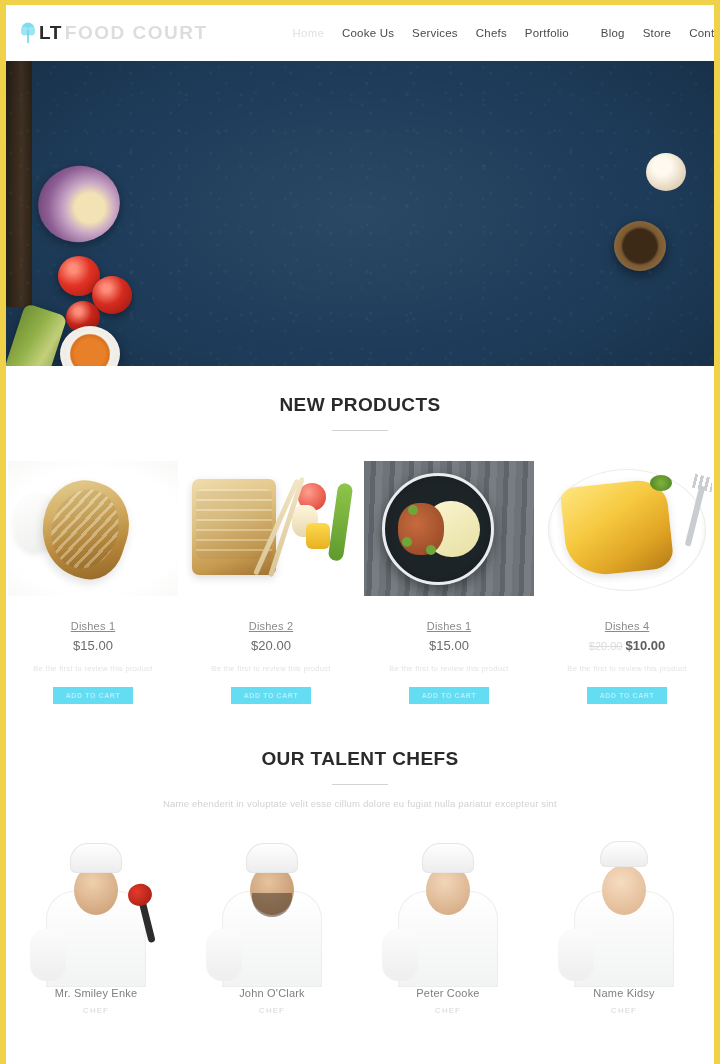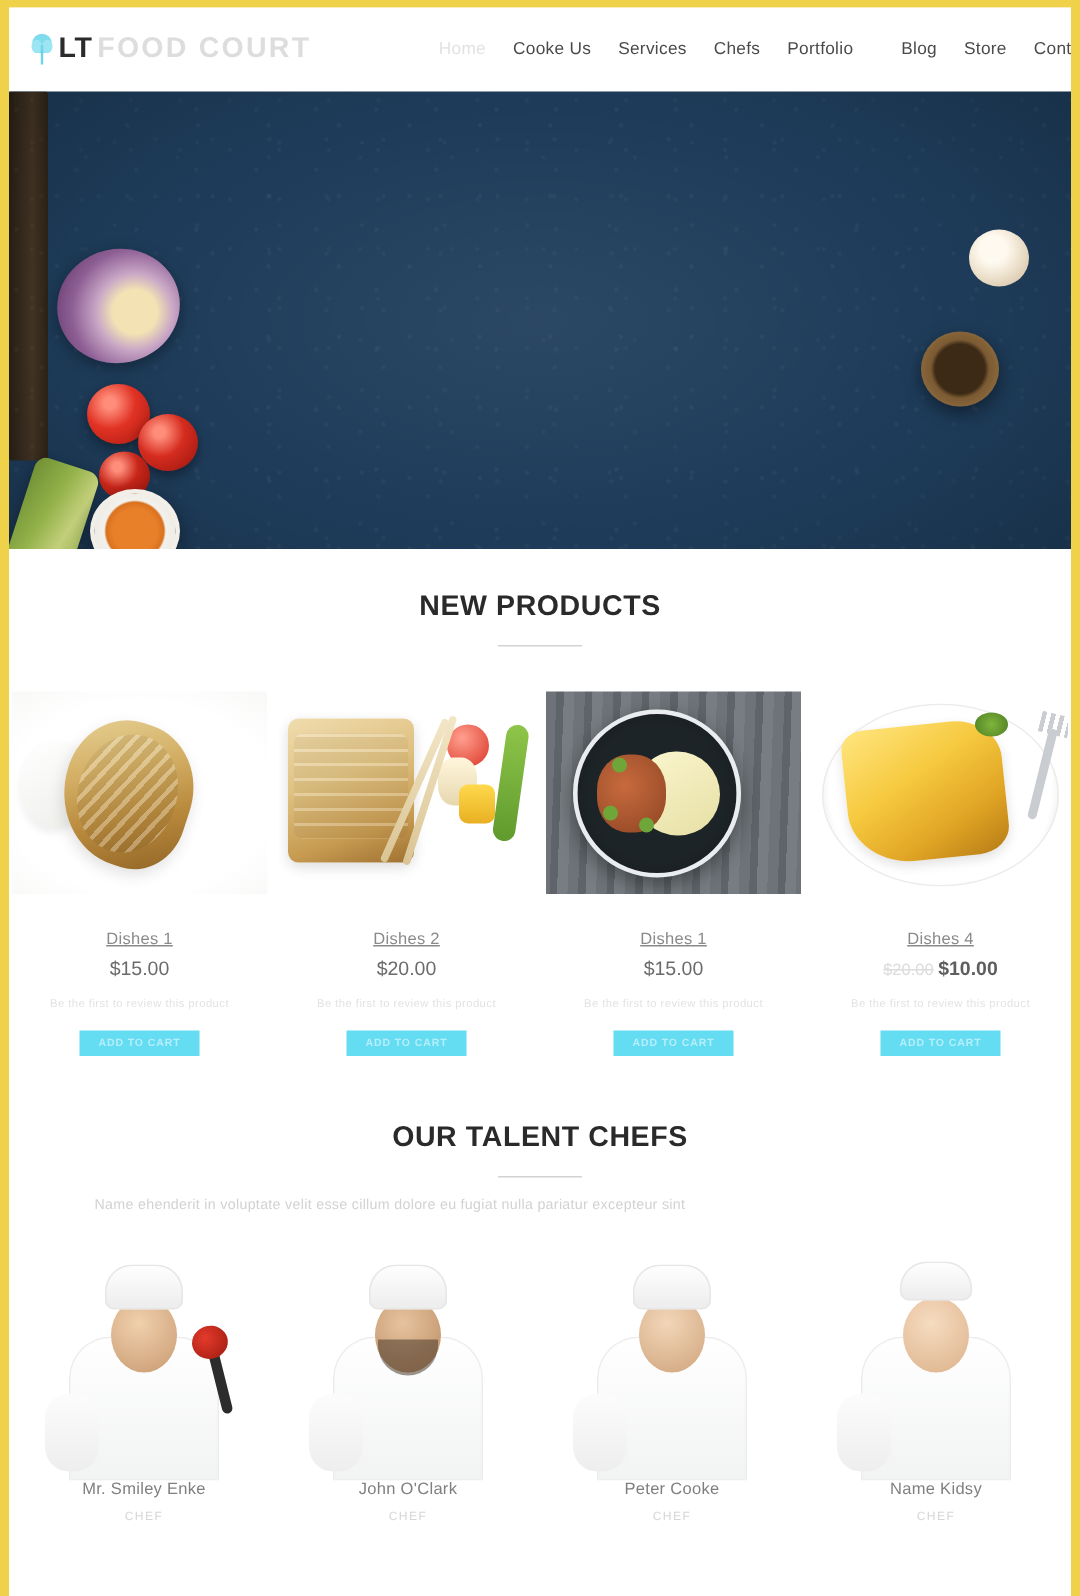--- a/index.html
+++ b/index.html
@@ -157,24 +157,25 @@
     color: #2a2a2a;
     letter-spacing: 0.4px;
     padding-top: 28px;
   }
   .divider {
     width: 56px; height: 1px;
     background: #d2d2d2;
     margin: 14px auto 0;
   }
   .section-sub {
+    text-align:center;
     font-size: 9.5px;
     color: #d2d2d2;
     margin-top: 12px;
-    padding: 0 57px;
+    padding: 0 36px;
     line-height: 1.4;
     letter-spacing: .2px;
   }
 
   
   .products {
     display: flex;
     gap: 0;
     padding: 30px 2px 0;
     justify-content: space-between;

